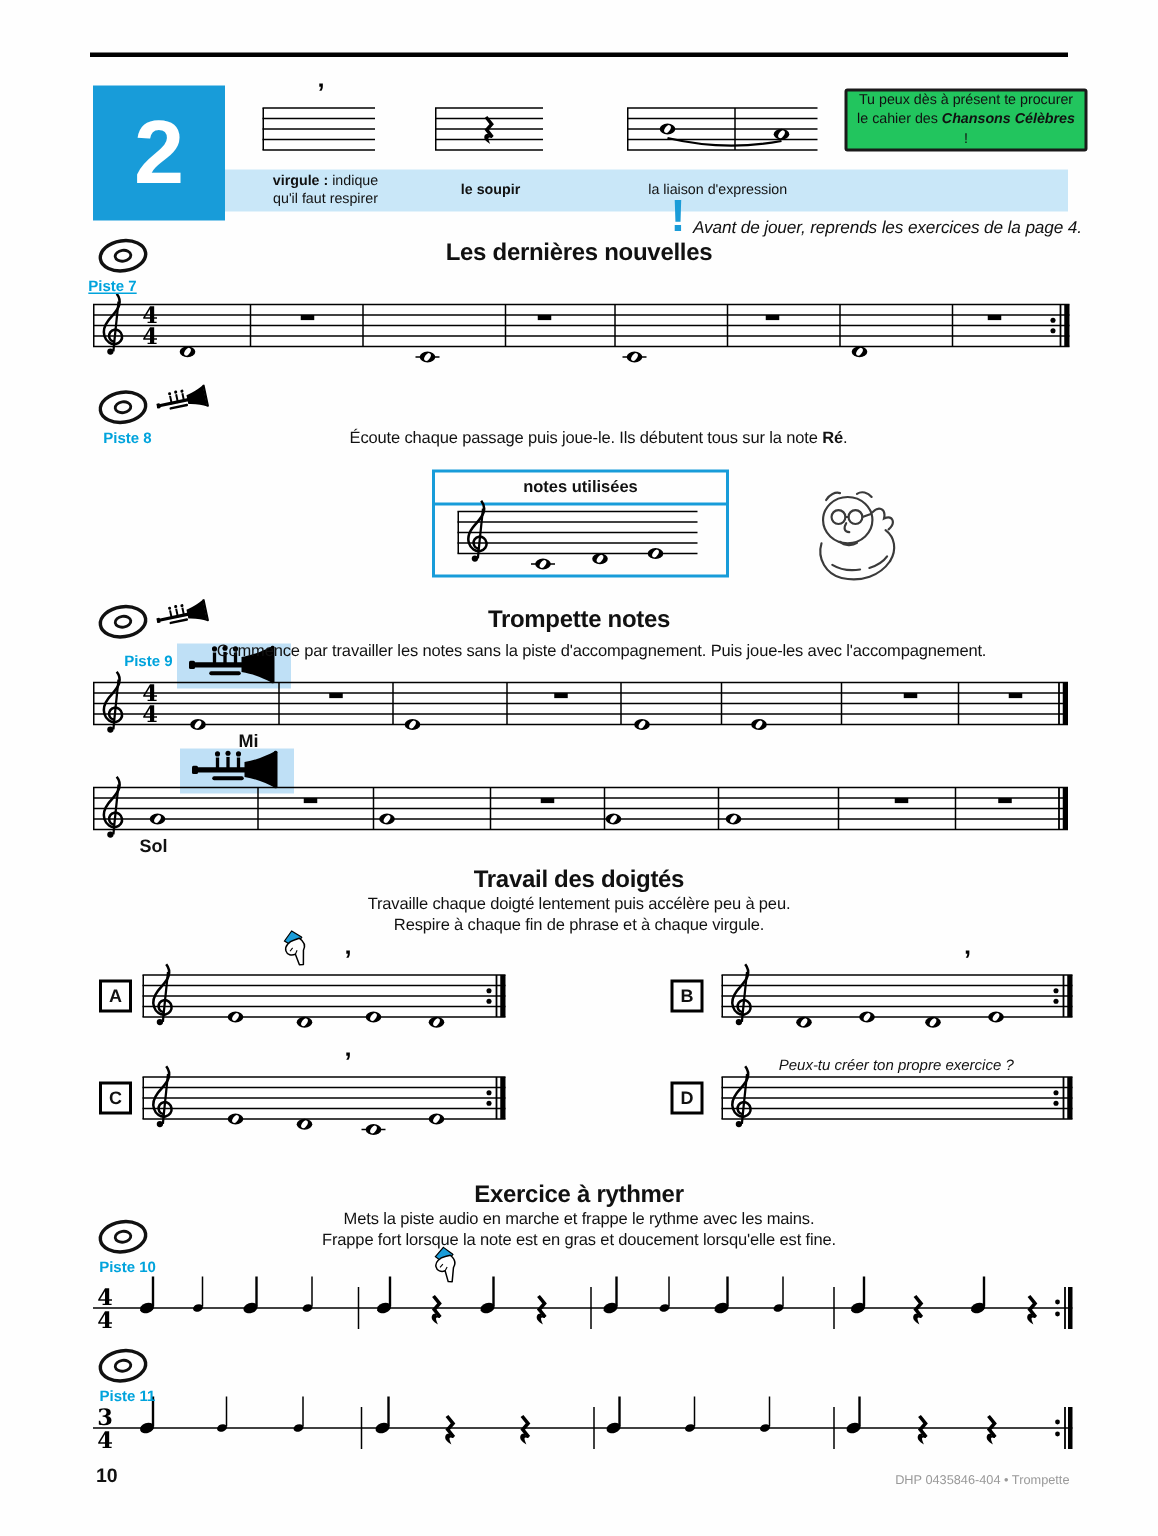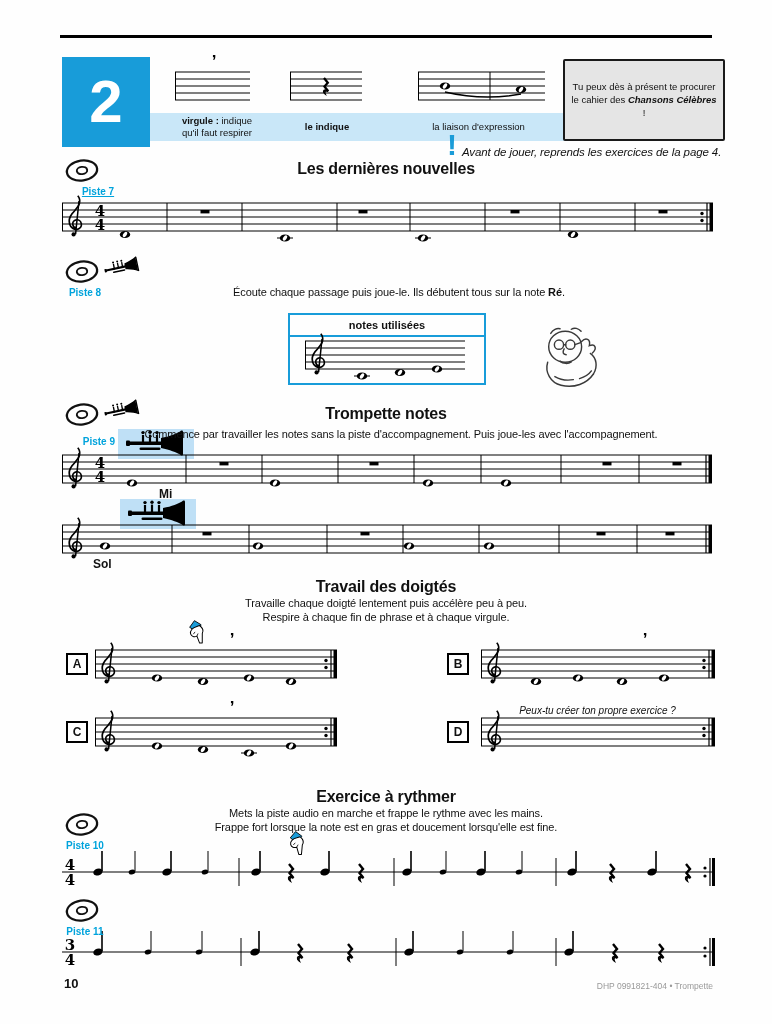--- a/index.html
+++ b/index.html
@@ -9,21 +9,21 @@
   .h-title{left:0;right:0;text-align:center;font-weight:bold;font-size:16px;letter-spacing:-0.2px;z-index:4;}
   .body-txt{left:0;right:0;text-align:center;font-size:11px;letter-spacing:-0.1px;z-index:4;}
   .piste{font-size:10px;font-weight:bold;color:#00A3DC;z-index:4;width:60px;text-align:center;}
   .top-rule{left:60px;top:35px;width:652px;height:3px;background:#000;}
   .lesson-square{left:62px;top:57px;width:88px;height:90px;background:#189CD9;
                  display:flex;align-items:center;justify-content:center;z-index:2;}
   .lesson-num{color:#fff;font-size:60px;font-weight:bold;line-height:1;}
   .band{left:150px;top:113px;width:562px;height:28px;background:#C9E7F8;z-index:1;}
   .band-label{font-size:9.5px;line-height:1.25;text-align:center;z-index:4;}
   .promo{left:563px;top:59px;width:148px;border:2px solid #1a1a1a;border-radius:2px;
-         padding:20px 5px;font-size:9.5px;line-height:1.35;text-align:center;z-index:4;background:#e5e5e5;}
+         padding:0 5px;font-size:9.5px;line-height:1.35;text-align:center;z-index:4;background:#22c55e;}
   .excl{left:447px;top:128px;font-size:30px;font-weight:bold;color:#1A9CD8;z-index:4;}
   .notice{left:462px;top:146px;font-size:11.5px;font-style:italic;letter-spacing:-0.1px;z-index:4;}
   .letter-box{width:18px;height:18px;border:2px solid #000;display:flex;align-items:center;
               justify-content:center;font-weight:bold;font-size:12px;background:#fff;z-index:4;}
   .notes-box{left:288px;top:313px;width:194px;border:2px solid #189CD9;background:#fefefe;z-index:2;}
   .notes-box-head{border-bottom:2px solid #189CD9;font-weight:bold;font-size:11px;
                   text-align:center;padding:4px 0;}
   .notes-box-body{height:46px;}
   .note-name{font-weight:bold;font-size:12px;z-index:4;}
   .d-prompt{font-style:italic;font-size:10px;z-index:4;width:235px;text-align:center;}
@@ -87,36 +87,36 @@
   <div class="abs lesson-square">
     <span class="lesson-num">2</span>
   </div>
 
   <div class="abs band"></div>
 
   <div class="abs band-label" style="left:157px;top:115px;width:120px;">
     <span style="font-weight:bold">virgule :</span><span> indique</span><br>
     <span>qu'il faut respirer</span>
   </div>
-  <div class="abs band-label" style="left:292px;top:121px;width:70px;font-weight:bold;">le indique</div>
+  <div class="abs band-label" style="left:292px;top:121px;width:70px;font-weight:bold;">le soupir</div>
   <div class="abs band-label" style="left:406px;top:121px;width:145px;font-weight:normal;">la liaison d'expression</div>
 
   <div class="abs promo">
     <span>Tu peux dès à présent te procurer</span><br>
     <span>le cahier des </span><span style="font-weight:bold;font-style:italic">Chansons Célèbres</span><span> !</span>
   </div>
 
   <div class="abs excl">!</div>
   <div class="abs notice">Avant de jouer, reprends les exercices de la page 4.</div>
 
   <div class="abs h-title" style="top:160px;">Les dernières nouvelles</div>
   <svg class="abs icon" style="left:63px;top:157px;" width="38" height="27">
       <use href="#sym-cd"></use>
     </svg>
-  <div class="abs piste" style="left:68px;top:186px;text-decoration:underline;">Piste 7</div>
+  <div class="abs piste" style="left:45px;top:186px;text-decoration:underline;">Piste 7</div>
 
   <svg class="abs icon" style="left:63px;top:258px;" width="38" height="27">
       <use href="#sym-cd"></use>
     </svg>
   <svg class="abs icon" style="left:104px;top:259px;transform:rotate(-12deg);" width="36" height="16">
       <use href="#sym-trumpet"></use>
     </svg>
   <div class="abs piste" style="left:55px;top:287px;">Piste 8</div>
   <div class="abs body-txt" style="top:286px;padding-left:26px;">
     <span>Écoute chaque passage puis joue-le. Ils débutent tous sur la note </span><span style="font-weight:bold">Ré</span><span>.</span>
@@ -162,21 +162,21 @@
   <div class="abs piste" style="left:55px;top:840px;">Piste 10</div>
   <svg class="abs icon" style="left:283px;top:835px;transform:rotate(60deg);" width="26" height="20">
       <use href="#sym-hand"></use>
     </svg>
   <svg class="abs icon" style="left:63px;top:897px;" width="38" height="27">
       <use href="#sym-cd"></use>
     </svg>
   <div class="abs piste" style="left:55px;top:926px;">Piste 11</div>
 
   <div class="abs footer-num">10</div>
-  <div class="abs imprint">DHP 0991821-404 • Trompette</div>
+  <div class="abs imprint">DHP 0435846-404 • Trompette</div>
 
   <svg id="music" width="772" height="1024">
       <g>
         <line x1="175" y1="72" x2="250" y2="72" stroke="#000" stroke-width="1"></line>
         <line x1="175" y1="79" x2="250" y2="79" stroke="#000" stroke-width="1"></line>
         <line x1="175" y1="86" x2="250" y2="86" stroke="#000" stroke-width="1"></line>
         <line x1="175" y1="93" x2="250" y2="93" stroke="#000" stroke-width="1"></line>
         <line x1="175" y1="100" x2="250" y2="100" stroke="#000" stroke-width="1"></line>
         <line x1="175.5" y1="72" x2="175.5" y2="100" stroke="#000" stroke-width="1"></line>
         <text x="214" y="67" font-family="&quot;Liberation Sans&quot;,sans-serif" font-size="17" font-weight="bold" text-anchor="middle">’</text>

